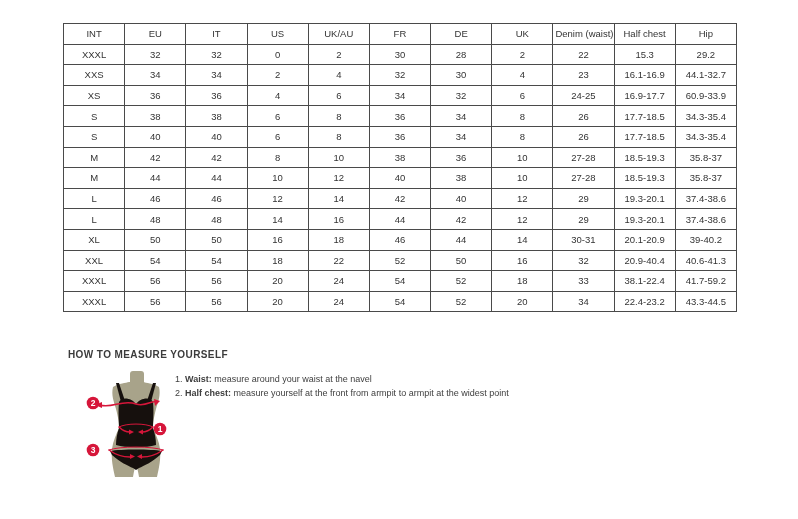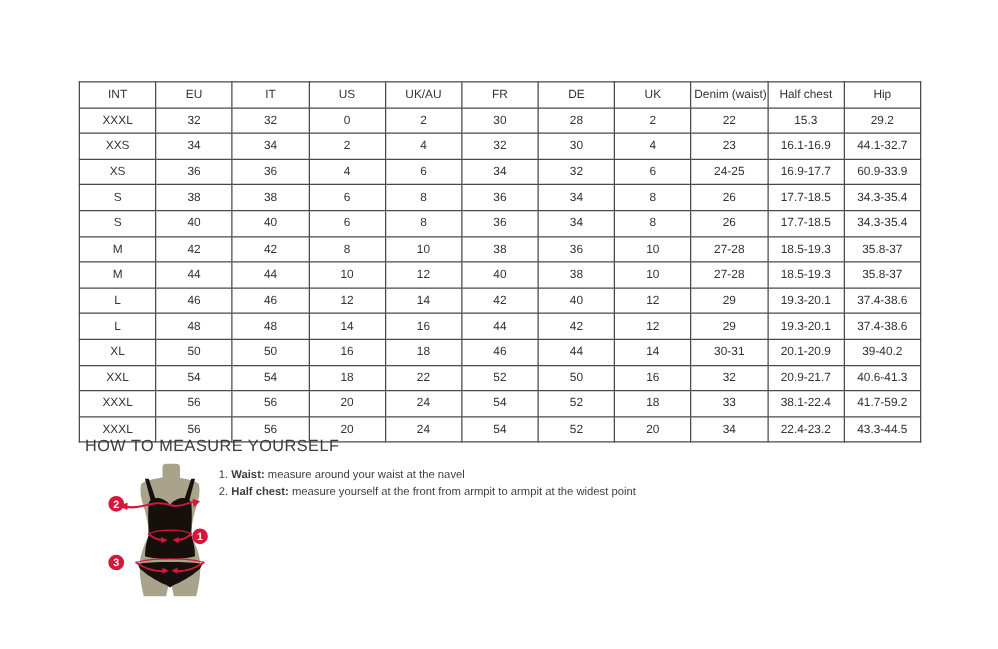--- a/index.html
+++ b/index.html
@@ -10,32 +10,32 @@
     --text:#333333;
   }
   *{box-sizing:border-box;}
   html,body{margin:0;padding:0;}
   body{
     width:798px;height:519px;background:#ffffff;position:relative;overflow:hidden;
     font-family:"Liberation Sans",sans-serif;color:var(--text);
   }
   .size-table{
     position:absolute;left:63px;top:23px;width:674px;
-    border-collapse:collapse;table-layout:fixed;margin-top:42px;
+    border-collapse:collapse;table-layout:fixed;
   }
   .size-table th,.size-table td{
     border:1px solid var(--border);
     height:20.6px;padding:0 2px;
     text-align:center;vertical-align:middle;
     font-size:9.5px;font-weight:400;color:var(--text);
     white-space:nowrap;overflow:hidden;
   }
   .measure-title{
     position:absolute;left:68px;top:349px;
-    font-size:13px;font-weight:400;letter-spacing:.4px;color:#3b3b3b;
+    font-size:10px;font-weight:700;letter-spacing:.4px;color:#3b3b3b;
   }
   .figure-wrap{
     position:absolute;left:86px;top:371px;width:100px;height:110px;
   }
   .figure-wrap svg{display:block;width:100%;height:100%;overflow:visible;}
   .mann{fill:var(--mannequin);}
   .suit{fill:var(--suit);}
   .red-line{stroke:var(--accent);fill:none;stroke-width:1.5;stroke-linecap:round;}
   .red-thin{stroke:var(--accent);fill:none;stroke-width:1;stroke-linecap:round;}
   .red-fill{fill:var(--accent);}
@@ -201,21 +201,21 @@
         <tr>
           <td>XXL</td>
           <td>54</td>
           <td>54</td>
           <td>18</td>
           <td>22</td>
           <td>52</td>
           <td>50</td>
           <td>16</td>
           <td>32</td>
-          <td>20.9-21.7</td>
+          <td>20.9-40.4</td>
           <td>40.6-41.3</td>
         </tr>
         <tr>
           <td>XXXL</td>
           <td>56</td>
           <td>56</td>
           <td>20</td>
           <td>24</td>
           <td>54</td>
           <td>52</td>

